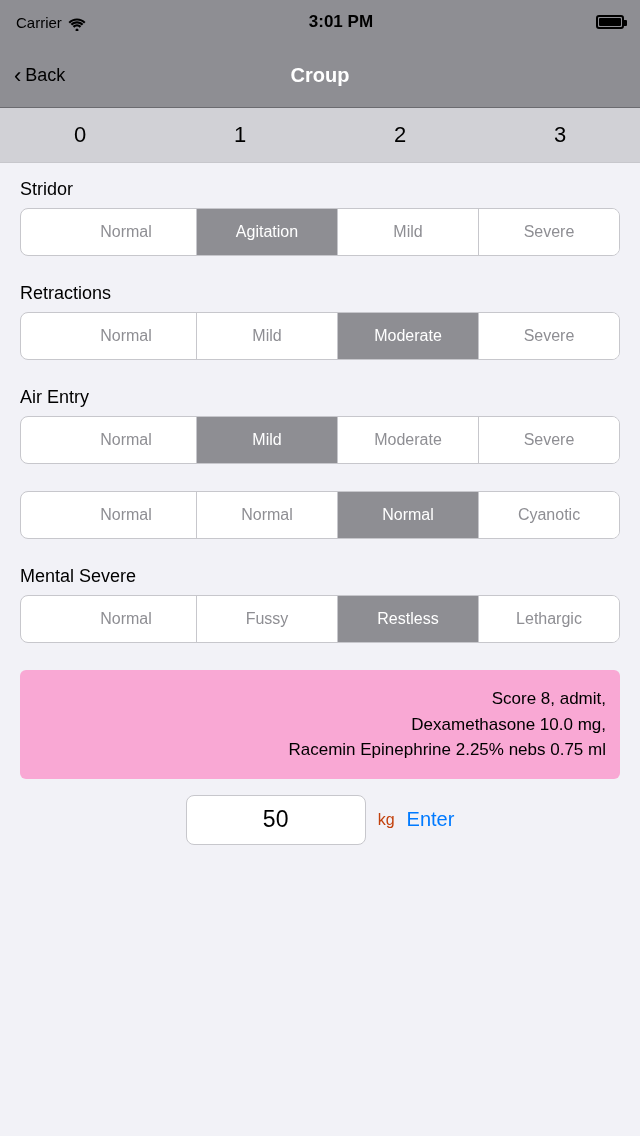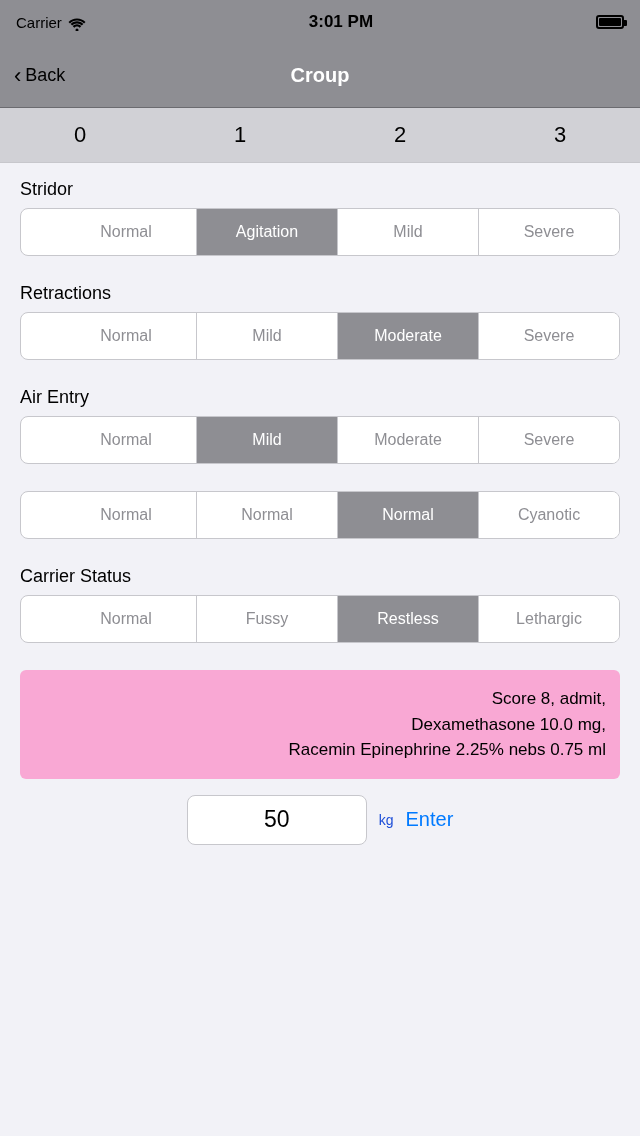--- a/index.html
+++ b/index.html
@@ -161,22 +161,22 @@
       width: 180px;
       height: 50px;
       border: 1px solid #c7c7cc;
       border-radius: 8px;
       background: #fff;
       font-size: 23px;
       text-align: center;
       font-family: inherit;
     }
     .weight-unit {
-      font-size: 14px;
-      color: #1d4ed8;
+      font-size: 16px;
+      color: #c2410c;
     }
     .enter-btn {
       font-size: 20px;
       font-weight: 500;
       color: #007aff;
       background: none;
       border: none;
       cursor: pointer;
       font-family: inherit;
     }
@@ -252,21 +252,21 @@
   <div class="section">
     <div class="segment-control">
       <button class="segment-btn">Normal</button>
       <button class="segment-btn">Normal</button>
       <button class="segment-btn selected">Normal</button>
       <button class="segment-btn">Cyanotic</button>
     </div>
   </div>
 
   <div class="section">
-    <div class="section-label">Carrier Status</div>
+    <div class="section-label">Mental Severe</div>
     <div class="segment-control">
       <button class="segment-btn">Normal</button>
       <button class="segment-btn">Fussy</button>
       <button class="segment-btn selected">Restless</button>
       <button class="segment-btn">Lethargic</button>
     </div>
   </div>
 
   <div class="result-box">
     <div class="result-text">Score 8, admit,<br>Dexamethasone 10.0 mg,<br>Racemin Epinephrine 2.25% nebs 0.75 ml</div>

